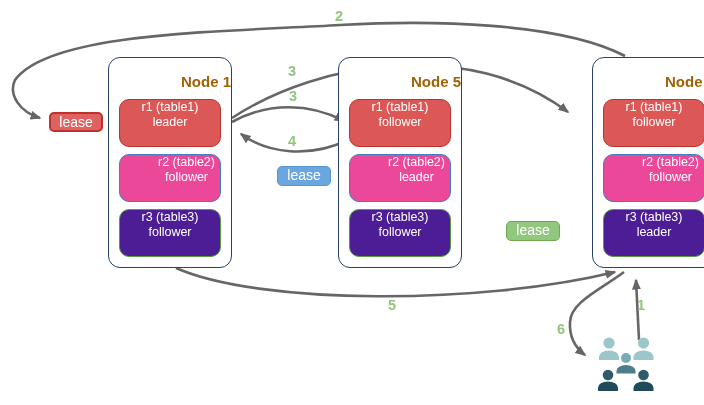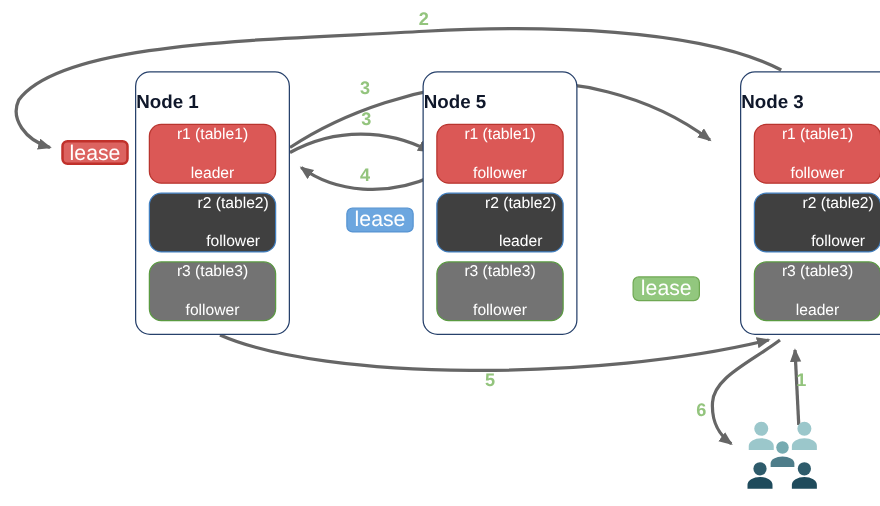--- a/index.html
+++ b/index.html
@@ -11,36 +11,36 @@
 
   .node {
     position:absolute; top:57px; width:124px; height:211px;
     background:#ffffff; border:1.6px solid #27416B; border-radius:12px;
     box-sizing:border-box; padding-top:14px;
   }
   .node-1 { left:108px; }
   .node-2 { left:338px; }
   .node-3 { left:592px; }
   .node-title {
-    text-align:left; font-weight:bold; font-size:15px; color:#0f172a;
+    text-align:right; font-weight:bold; font-size:15px; color:#a16207;
     line-height:20px; margin:0 0 7px 0;
   }
   .replica {
     width:102px; height:48px; margin:0 auto 7px auto; border-radius:10px;
-    display:flex; flex-direction:column; align-items:center; justify-content:space-between;
+    display:flex; flex-direction:column; align-items:center; justify-content:flex-start;
     color:#ffffff; font-size:12.5px; line-height:15px; box-sizing:border-box;
     text-align:center;
   }
   .replica.red   { background:#DB5856; border:1.5px solid #B8342E; }
-  .replica.blue  { background:#404040; border:1.5px solid #417FC0;padding-left:33px; }
-  .replica.green { background:#737373; border:1.5px solid #5A9A41; }
+  .replica.blue  { background:#ec4899; border:1.5px solid #417FC0;padding-left:33px; }
+  .replica.green { background:#4c1d95; border:1.5px solid #5A9A41; }
 
   .lease {
     position:absolute; width:54px; height:20px; border-radius:5px;
-    color:#ffffff; font-size:17px; line-height:17px; text-align:center;
+    color:#ffffff; font-size:14px; line-height:17px; text-align:center;
     box-sizing:border-box;
   }
   .lease.red   { left:49px;  top:112px; background:#DC6360; border:2px solid #C0312B; }
   .lease.blue  { left:277px; top:166px; background:#6CA6DF; border:1.5px solid #5794D2; }
   .lease.green { left:506px; top:221px; background:#92C77E; border:1.5px solid #6FA853; }
 
   .step {
     position:absolute; color:#93C47D; font-weight:bold; font-size:14.5px;
     transform:translate(-50%,-50%);
   }

